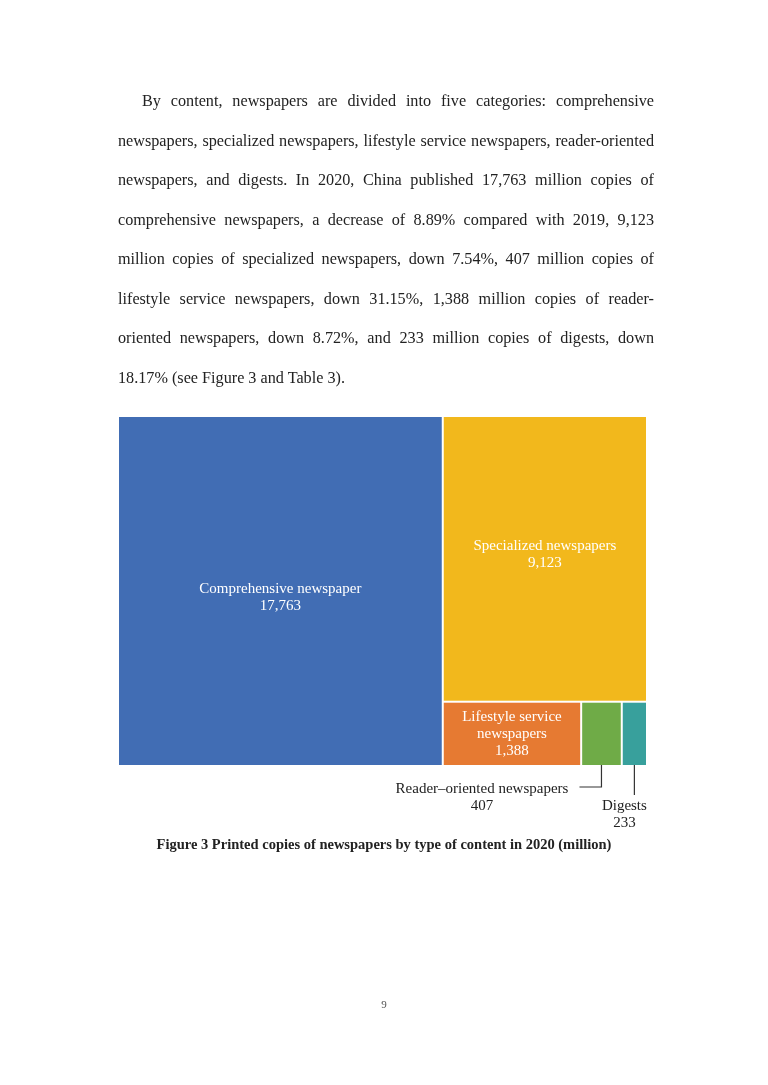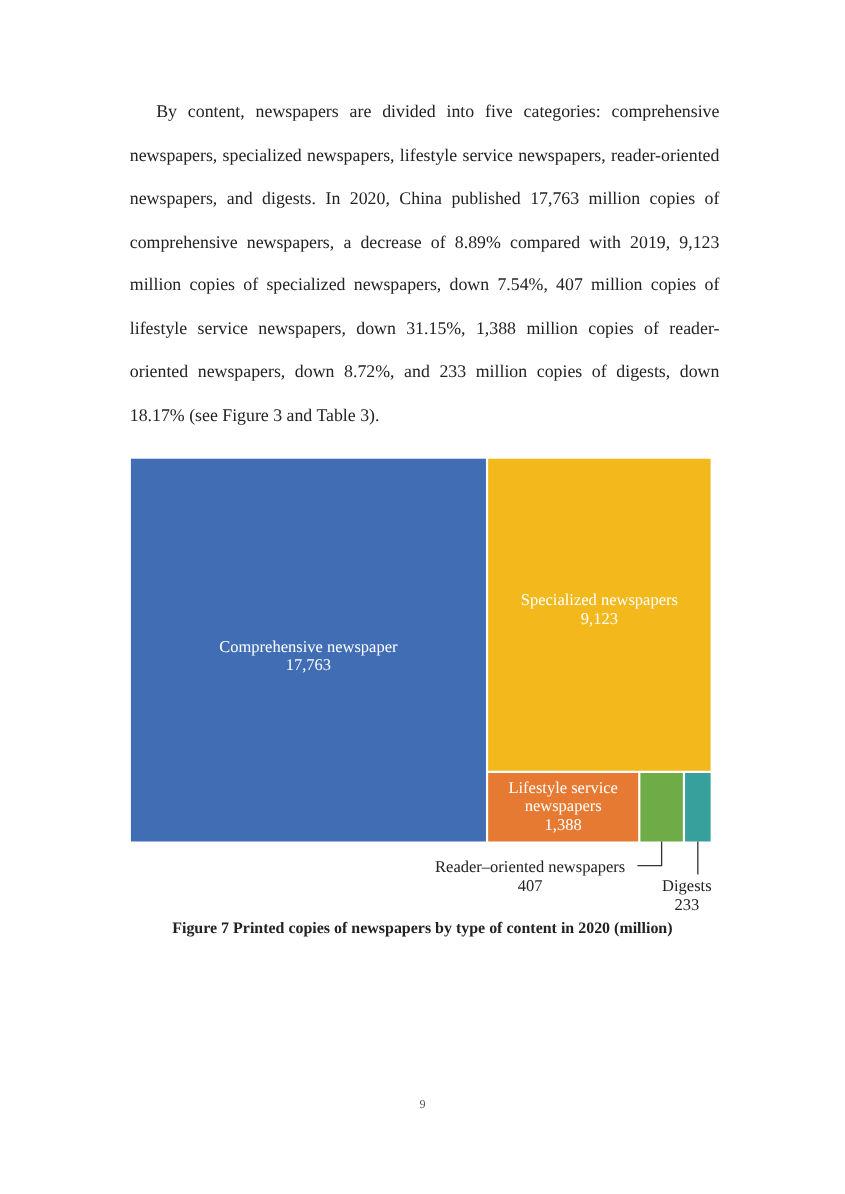--- a/index.html
+++ b/index.html
@@ -35,14 +35,14 @@
       <text class="tm-label" text-anchor="middle"><tspan x="511.9661871176429" y="720.7102502017756">Lifestyle service</tspan><tspan x="511.9661871176429" y="737.7102502017756">newspapers</tspan><tspan x="511.9661871176429" y="754.7102502017756">1,388</tspan></text>
     </g>
   <g id="tm-callouts">
       <path d="M601.4698205973397,765 V787 H579.4698205973397" stroke="#333" stroke-width="1.2" fill="none"></path>
       <text class="ann-label" text-anchor="middle"><tspan x="482" y="793">Reader–oriented newspapers</tspan><tspan x="482" y="810">407</tspan></text>
       <path d="M634.3819796095993,765 V795" stroke="#333" stroke-width="1.2" fill="none"></path>
       <text class="ann-label" text-anchor="middle"><tspan x="624.3819796095993" y="810">Digests</tspan><tspan x="624.3819796095993" y="827">233</tspan></text>
     </g>
 </svg>
 
-<p class="caption">Figure 7 Printed copies of newspapers by type of content in 2020 (million)</p>
+<p class="caption">Figure 3 Printed copies of newspapers by type of content in 2020 (million)</p>
 <p class="page-num">9</p>
 
 </body></html>

